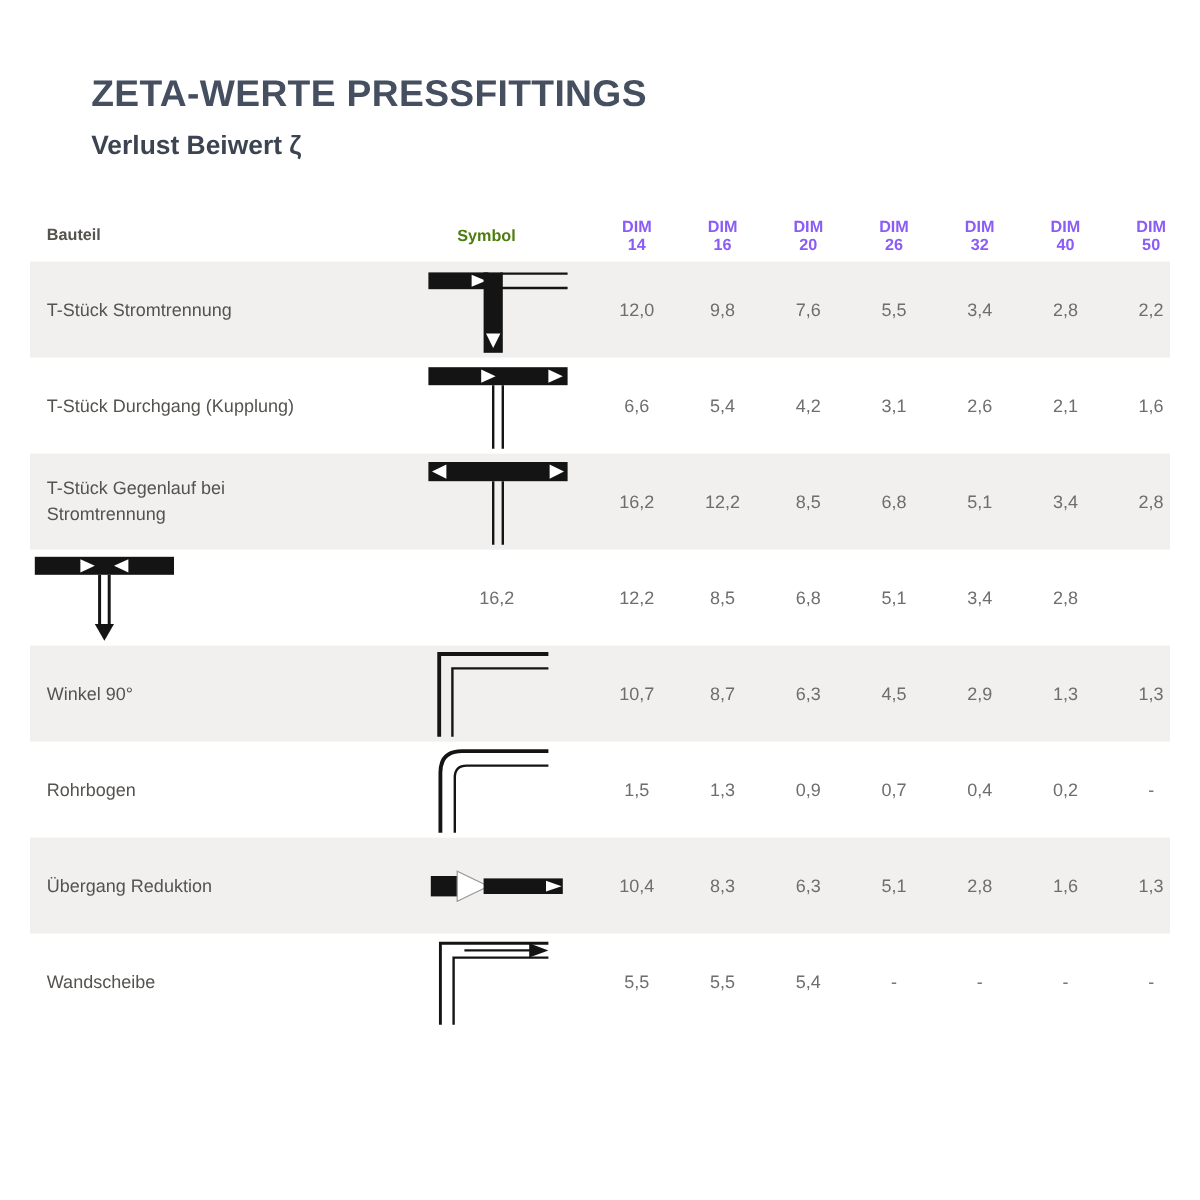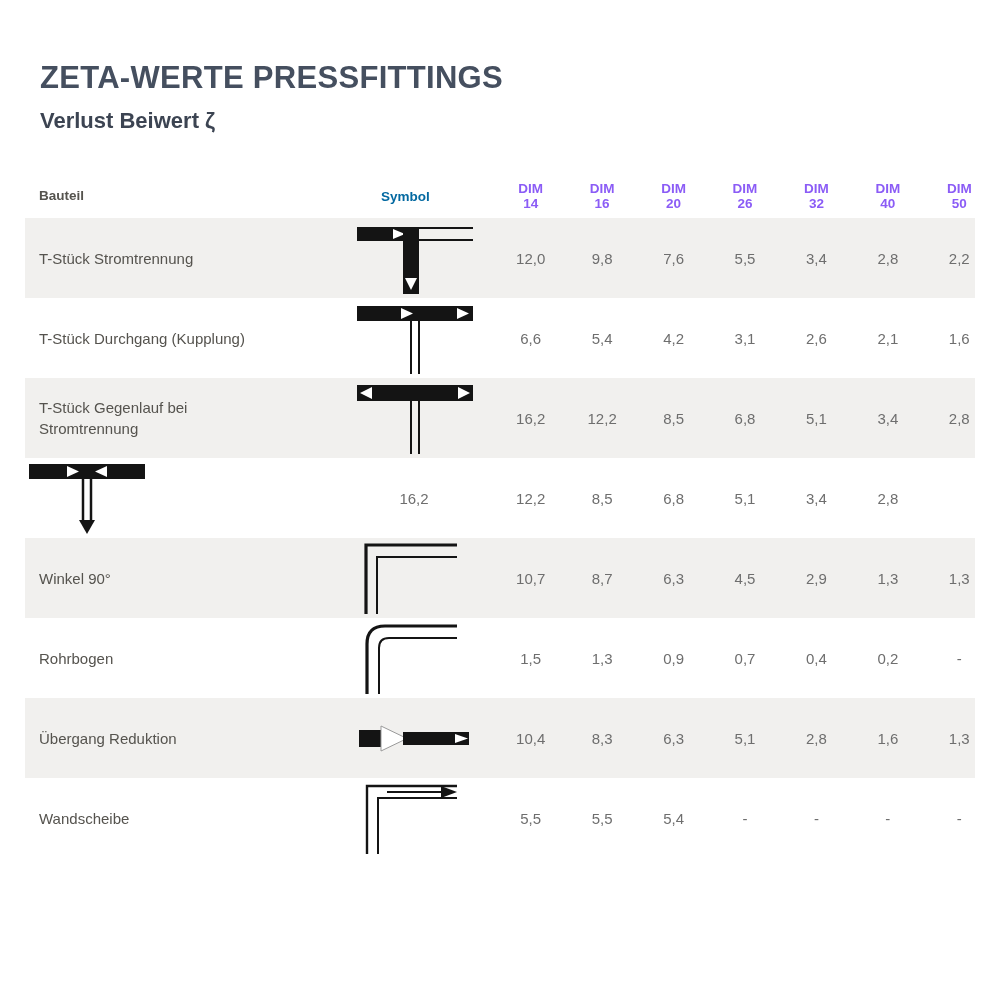--- a/index.html
+++ b/index.html
@@ -2,21 +2,21 @@
 <html><head>
 <meta charset="utf-8">
 <style>
   * { box-sizing: border-box; margin: 0; padding: 0; }
   html, body { width: 1000px; height: 1000px; background: #ffffff; }
   body {
     font-family: "Liberation Sans", "DejaVu Sans", sans-serif;
     color: #54524d;
     overflow: hidden;
   }
-  .header-block { padding: 60px 0 0 40px; }
+  .header-block { padding: 60px 0 0 40px; margin-left: 36px; }
   h1.page-title {
     font-size: 31px;
     font-weight: 700;
     color: #454f5f;
     letter-spacing: 0.3px;
     margin-bottom: 12px;
   }
   h2.page-subtitle {
     font-size: 22px;
     font-weight: 700;
@@ -30,21 +30,21 @@
   .trow {
     display: grid;
     grid-template-columns: 288px 122px repeat(7, 1fr);
     align-items: center;
     gap: 40px;
   }
   .thead { height: 44px; }
   .thead .cell {
     font-size: 13.5px;
     font-weight: 700;
-    color: #0369a1;
+    color: #4d7c0f;
   }
   .drow { height: 80px; }
   .drow.stripe { background: #f1f0ee; }
   .cell.label {
     padding-left: 14px;
     font-weight: 400;
     color: #55534e;
     line-height: 1.4;
     max-width: 280px;
   }

